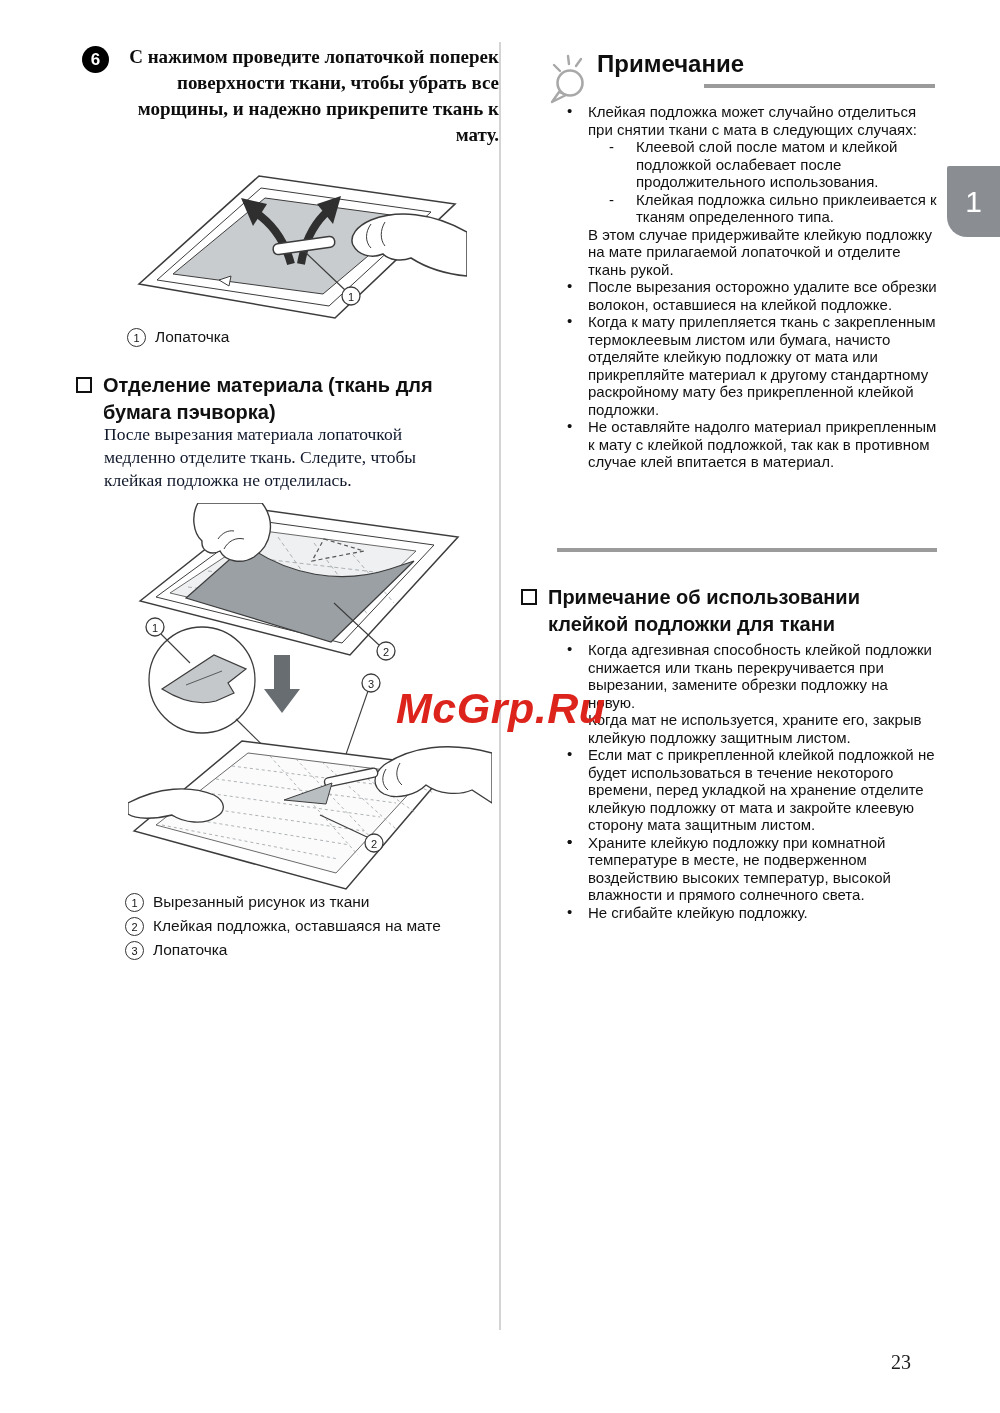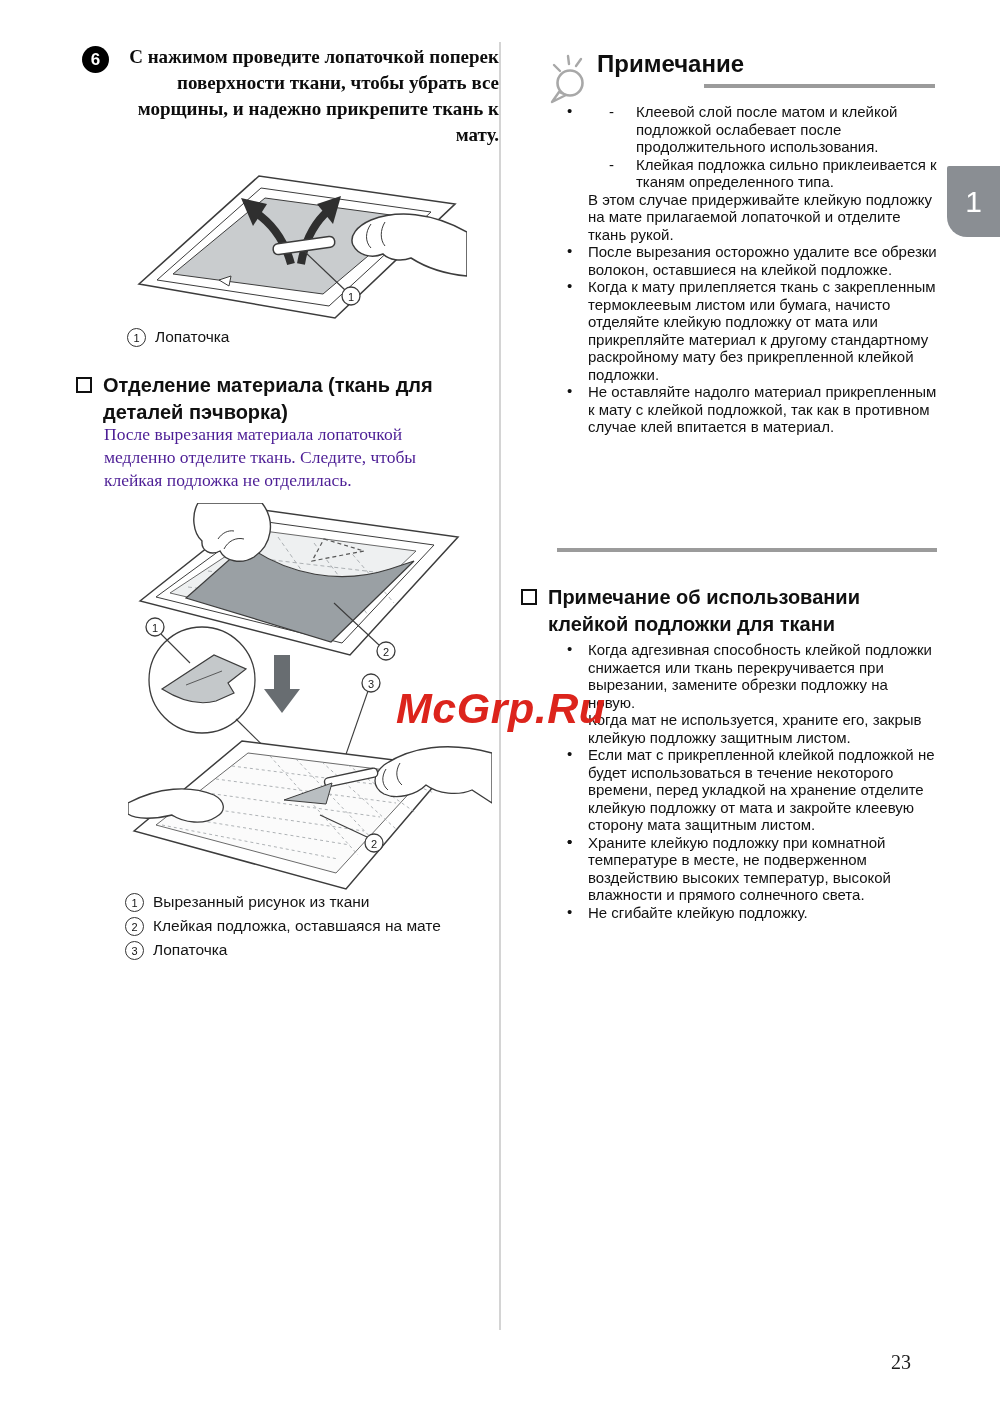--- a/index.html
+++ b/index.html
@@ -28,21 +28,21 @@
   .cnum{display:inline-flex;flex:none;width:17px;height:17px;border:1.2px solid #333;border-radius:50%;
         align-items:center;justify-content:center;font-size:11px;margin-top:0;}
   .fig1-cap{position:absolute;left:127px;top:328px;}
   .fig2-caps{position:absolute;left:125px;top:893px;}
   
   .hsec{position:absolute;font-weight:bold;font-size:20px;line-height:27px;padding-left:27px;color:#101010;}
   .h1{left:76px;top:372px;width:345px;}
   .h2{left:521px;top:584px;width:330px;}
   .sqbox{position:absolute;left:0;top:5px;width:12px;height:12px;border:2.6px solid #101010;}
   .para1{position:absolute;left:104px;top:423px;width:345px;font-family:"Liberation Serif",serif;
-        font-size:17.5px;line-height:23px;color:#4c1d95;}
+        font-size:17.5px;line-height:23px;color:#0f172a;}
   
   .note-icon{position:absolute;left:547px;top:52px;}
   .note-title{position:absolute;left:597px;top:50px;font-weight:bold;font-size:24px;color:#0f0f0f;}
   .note-rule-top{position:absolute;left:704px;top:84px;width:231px;height:4px;background:#9b9b9b;}
   .note-rule-bottom{position:absolute;left:557px;top:548px;width:380px;height:4px;background:#9b9b9b;}
   .blist{position:absolute;width:381px;font-size:15px;line-height:17.5px;color:#111;}
   .blist1{left:557px;top:103px;}
   .blist2{left:557px;top:641px;}
   .bitem{position:relative;padding-left:31px;width:350px;}
   .bdot{position:absolute;left:10px;top:-1px;}
@@ -84,21 +84,21 @@
     </g>
   </svg>
 
   <div class="fig1-cap cap-row">
     <span class="cnum">1</span>
     <span>Лопаточка</span>
   </div>
 
   <div class="hsec h1">
     <span class="sqbox"></span>
-    <span>Отделение материала (ткань для деталей пэчворка)</span>
+    <span>Отделение материала (ткань для бумага пэчворка)</span>
   </div>
   <div class="para1">После вырезания материала лопаточкой медленно отделите ткань. Следите, чтобы клейкая подложка не отделилась.</div>
 
   <svg class="fig2" width="364" height="388" viewBox="0 0 364 388">
     <g>
       <polygon points="12,98 128,6 330,34 222,152" fill="#ffffff" stroke="#3c3c3c" stroke-width="1.5"></polygon>
       <polygon points="28,94 132,18 306,42 214,140" fill="none" stroke="#3c3c3c" stroke-width="1"></polygon>
       <polygon points="42,90 136,28 288,48 204,128" fill="#eef0f1" stroke="#444" stroke-width="0.8"></polygon>
       <path d="M150,34 L212,122 M186,40 L240,112 M220,46 L266,100 M60,84 L230,106 M80,68 L252,90 M102,52 L272,72" stroke="#9aa0a3" stroke-width="0.8" stroke-dasharray="4 3" fill="none"></path>
       <polygon points="196,36 236,48 184,58" fill="#eef0f1" stroke="#555" stroke-width="1.2" stroke-dasharray="4 3"></polygon>
@@ -171,20 +171,21 @@
     <path d="M7,13 L13,19 M21,4 L22,12 M34,7 L29,14" stroke="#a8a8a8" stroke-width="2.4" fill="none" stroke-linecap="round"></path>
     <circle cx="23" cy="31" r="12.5" fill="#ffffff" stroke="#a8a8a8" stroke-width="2.6"></circle>
     <path d="M12,40 L5,50 L19,43 Z" fill="#ffffff" stroke="#a8a8a8" stroke-width="2.4" stroke-linejoin="round"></path>
   </svg>
   <div class="note-title">Примечание</div>
   <div class="note-rule-top"></div>
 
   <div class="blist blist1">
     <div class="bitem">
       <span class="bdot">•</span>
+      <span>Клейкая подложка может случайно отделиться при снятии ткани с мата в следующих случаях:</span>
       <div class="sub">
         <span class="sub-dash">-</span>
         <span>Клеевой слой после матом и клейкой подложкой ослабевает после продолжительного использования.</span>
       </div>
       <div class="sub">
         <span class="sub-dash">-</span>
         <span>Клейкая подложка сильно приклеивается к тканям определенного типа.</span>
       </div>
       <div>В этом случае придерживайте клейкую подложку на мате прилагаемой лопаточкой и отделите ткань рукой.</div>
     </div>

